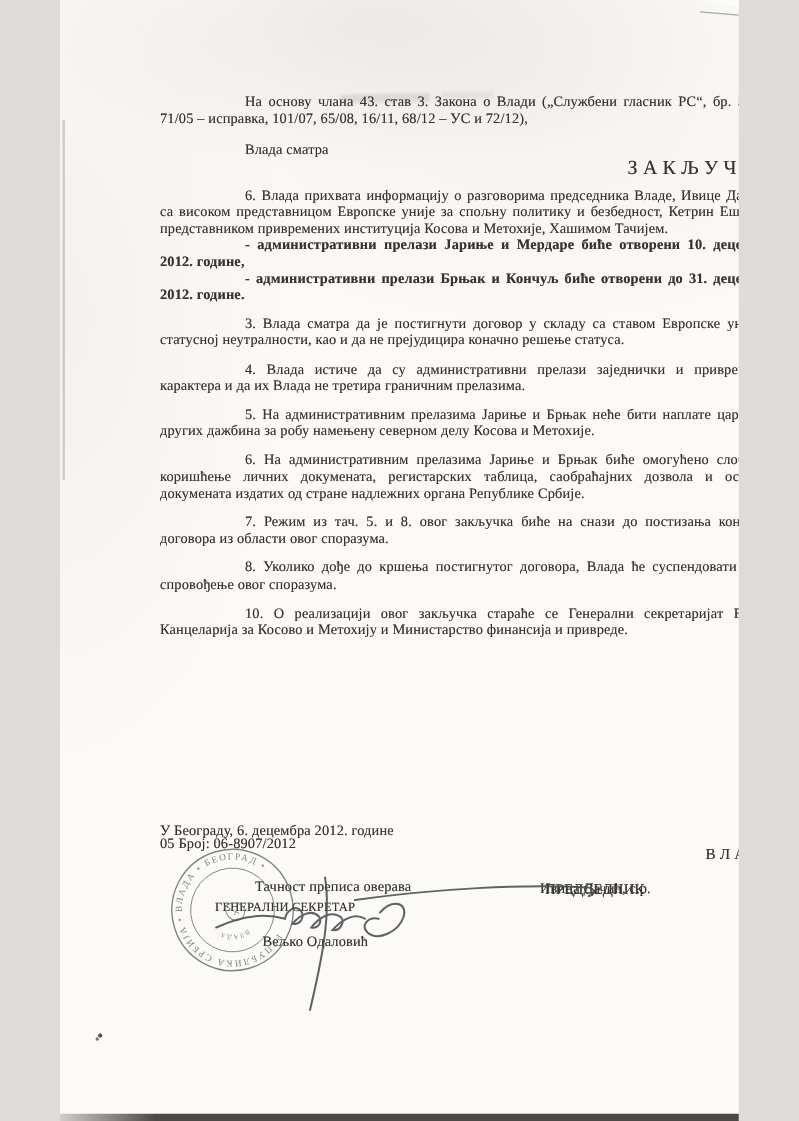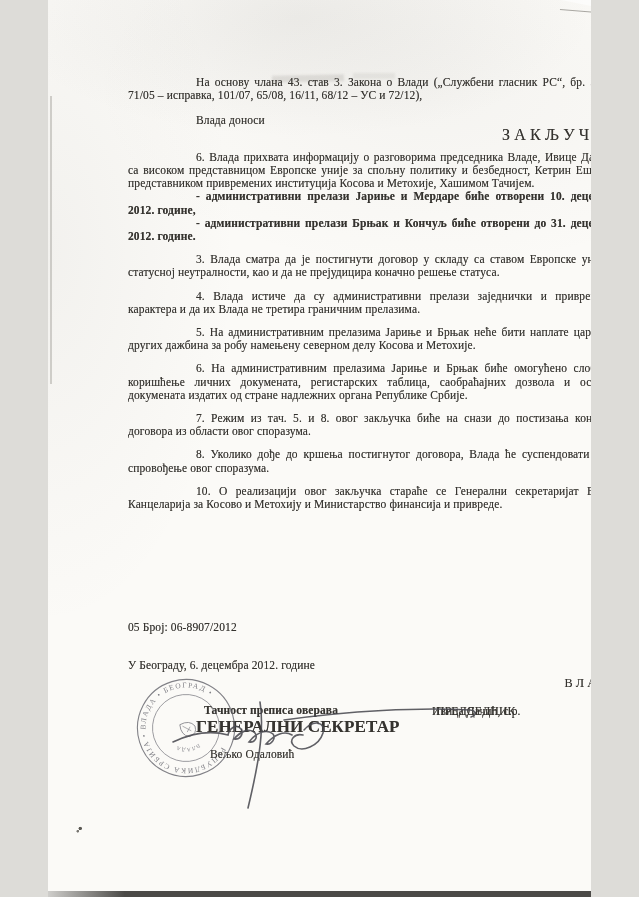--- a/index.html
+++ b/index.html
@@ -75,25 +75,25 @@
   }
   .para{margin-top:10px !important;}
   .tight{margin-top:0 !important;font-weight:bold;}
 
   .footer-item{
     position:absolute;
     font-size:11.5px;line-height:14px;letter-spacing:.12px;
     text-shadow:0 0 .45px rgba(58,56,52,.55);
     white-space:nowrap;
   }
-  .ref-number{left:80px;top:620px;}
+  .ref-number{left:80px;top:668px;}
   .place-date{left:80px;top:658px;}
   .issuer{left:80px;top:676px;width:492px;text-align:right;font-size:12.2px;}
-  .cert-note{left:156px;top:703px;font-weight:bold;}
-  .secretary-title{left:148px;top:720px;font-size:17px;font-weight:bold;}
+  .cert-note{left:156px;top:703px;}
+  .secretary-title{left:124px;top:720px;font-size:10px;}
   .secretary-name{left:162px;top:747px;}
   .president-title{left:388px;top:704px;font-size:11.8px;}
   .president-name{left:384px;top:704px;}
 
   .stamp-svg{
     position:absolute;left:85px;top:675px;width:106px;height:106px;
     opacity:.8;filter:blur(.35px);
   }
   .signature-svg{
     position:absolute;left:100px;top:690px;width:350px;height:130px;
@@ -110,21 +110,21 @@
   <div class="crease crease-b"></div>
   <div class="edge-right"></div>
   <div class="edge-bottom"></div>
   <div class="edge-left-faint"></div>
   <div class="ink-speck"></div>
   <div class="smudge-1"></div>
   <div class="smudge-2"></div>
 
   <div class="body-text">
     <p class="indent">На основу члана 43. став 3. Закона о Влади („Службени гласник РС“, бр. 55/05, 71/05 – исправка, 101/07, 65/08, 16/11, 68/12 – УС и 72/12),</p>
-    <p class="indent enacting">Влада доноси</p>
+    <p class="indent enacting">Влада сматра</p>
     <p class="doc-title">З А К Љ У Ч А К</p>
     <p class="indent para">6. Влада прихвата информацију о разговорима председника Владе, Ивице Дачића, са високом представницом Европске уније за спољну политику и безбедност, Кетрин Ештон и представником привремених институција Косова и Метохије, Хашимом Тачијем.</p>
     <p class="indent tight">- административни прелази Јариње и Мердаре биће отворени 10. децембра 2012. године,</p>
     <p class="indent tight">- административни прелази Брњак и Кончуљ биће отворени до 31. децембра 2012. године.</p>
     <p class="indent para">3. Влада сматра да је постигнути договор у складу са ставом Европске уније о статусној неутралности, као и да не прејудицира коначно решење статуса.</p>
     <p class="indent para">4. Влада истиче да су административни прелази заједнички и привременог карактера и да их Влада не третира граничним прелазима.</p>
     <p class="indent para">5. На административним прелазима Јариње и Брњак неће бити наплате царина и других дажбина за робу намењену северном делу Косова и Метохије.</p>
     <p class="indent para">6. На административним прелазима Јариње и Брњак биће омогућено слободно коришћење личних докумената, регистарских таблица, саобраћајних дозвола и осталих докумената издатих од стране надлежних органа Републике Србије.</p>
     <p class="indent para">7. Режим из тач. 5. и 8. овог закључка биће на снази до постизања коначног договора из области овог споразума.</p>
     <p class="indent para">8. Уколико дође до кршења постигнутог договора, Влада ће суспендовати даље спровођење овог споразума.</p>

